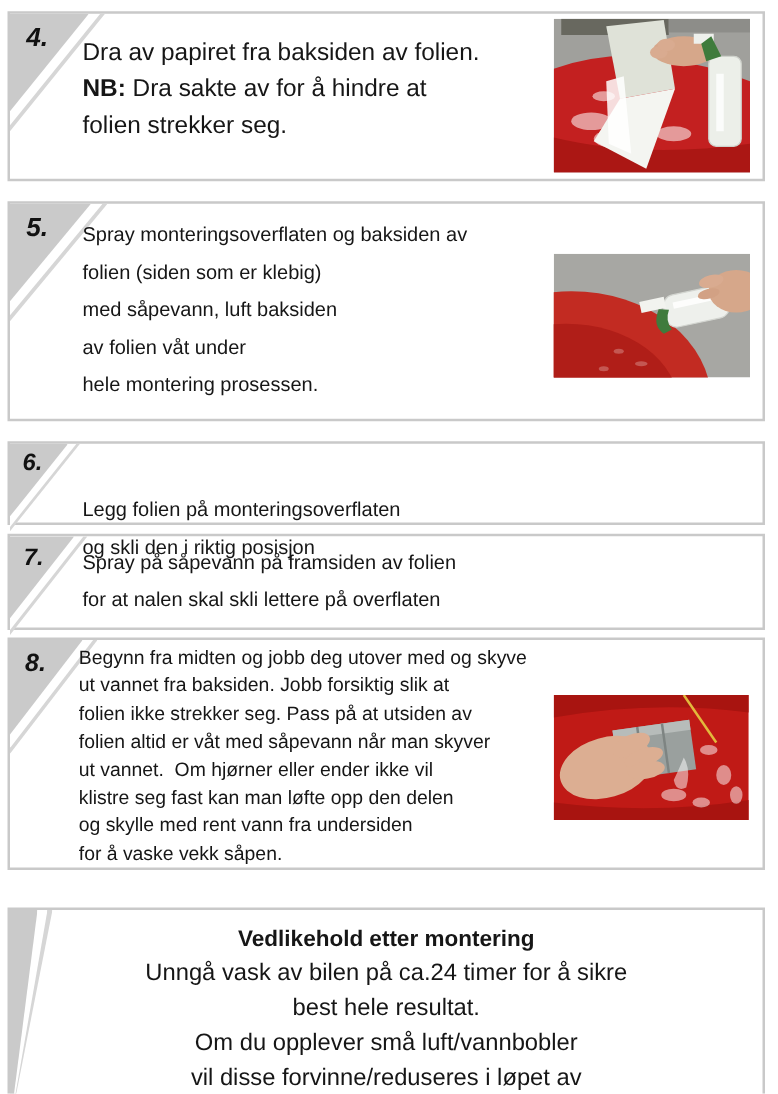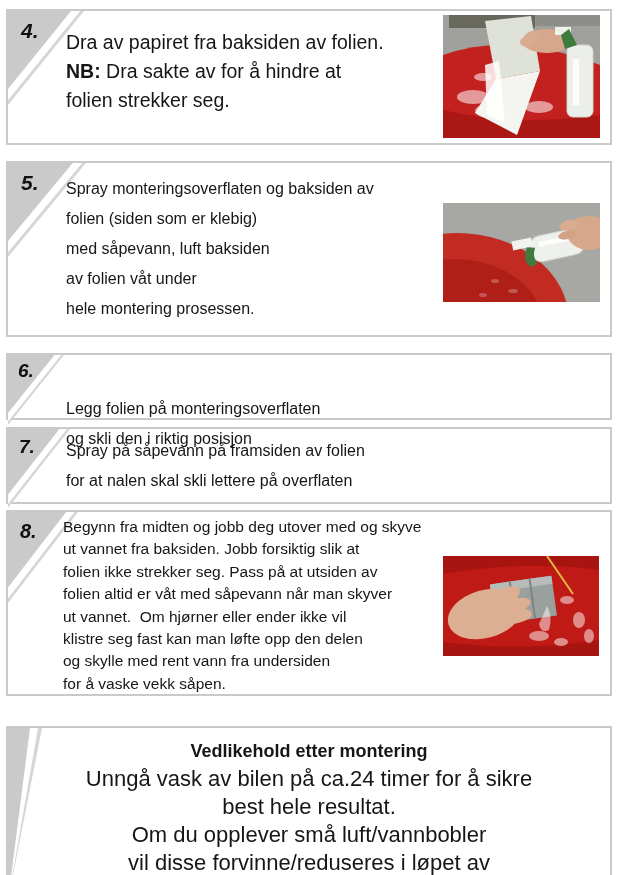--- a/index.html
+++ b/index.html
@@ -15,21 +15,21 @@
   .stepnum{position:absolute;font-style:italic;font-weight:600;color:#111;z-index:3;}
   .text{position:absolute;z-index:2;}
   .tline{white-space:pre;}
   .t-big{font-size:19.5px;line-height:29px;}
   .t-big5{font-size:16px;line-height:30px;}
   .t-small{font-size:15.5px;line-height:22.4px;}
   .photo{position:absolute;z-index:1;display:block;}
   
   .footer-inner{position:absolute;left:0;right:0;top:9px;text-align:center;}
   .footer-title{font-size:18px;font-weight:bold;line-height:28px;}
-  .footer-lines .tline{font-size:22px;line-height:28px;}
+  .footer-lines .tline{font-size:19px;line-height:28px;}
   .wedge{position:absolute;top:0;left:0;height:100%;pointer-events:none;}
   .wtri{position:absolute;top:0;left:0;height:100%;clip-path:polygon(0 0,100% 0,6% 100%,0 100%);}
   .wtri.outline{width:34px;background:#d6d6d6;}
   .wtri.band{width:30px;background:#fff;}
   .wtri.fill{width:22px;background:#cacaca;}
   b{font-weight:bold;}
 </style>
 </head>
 <body>
 

